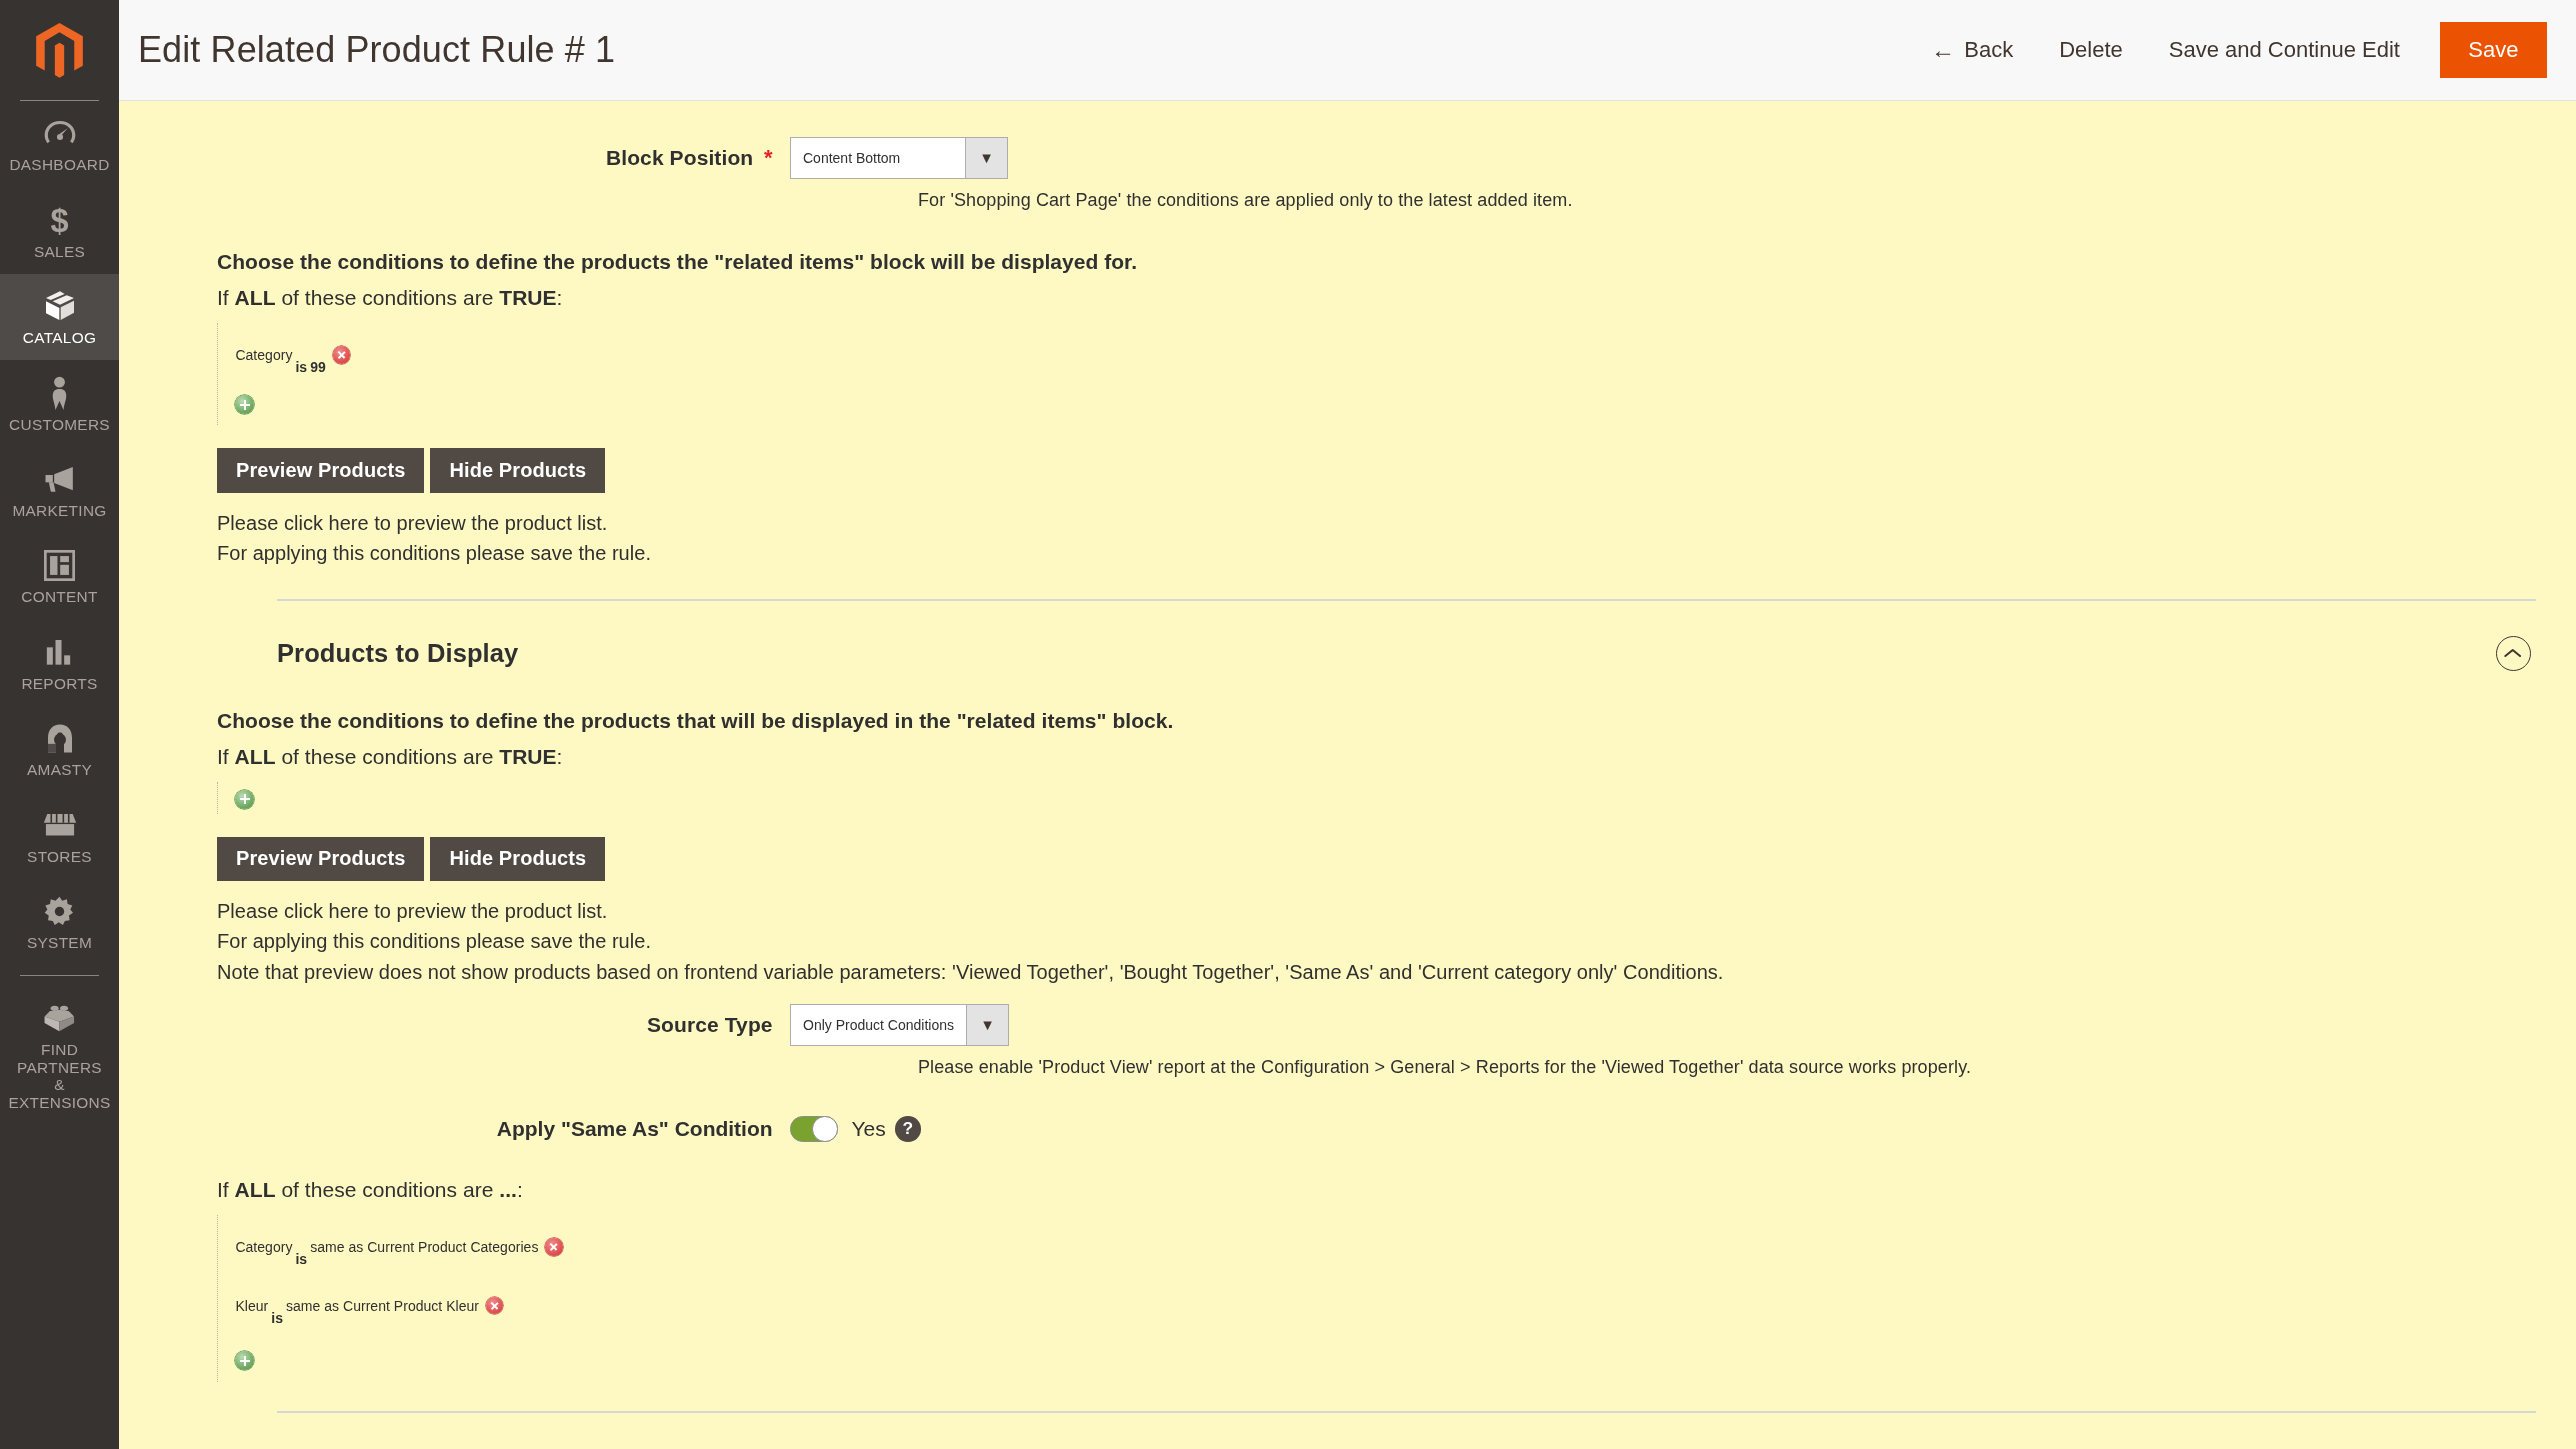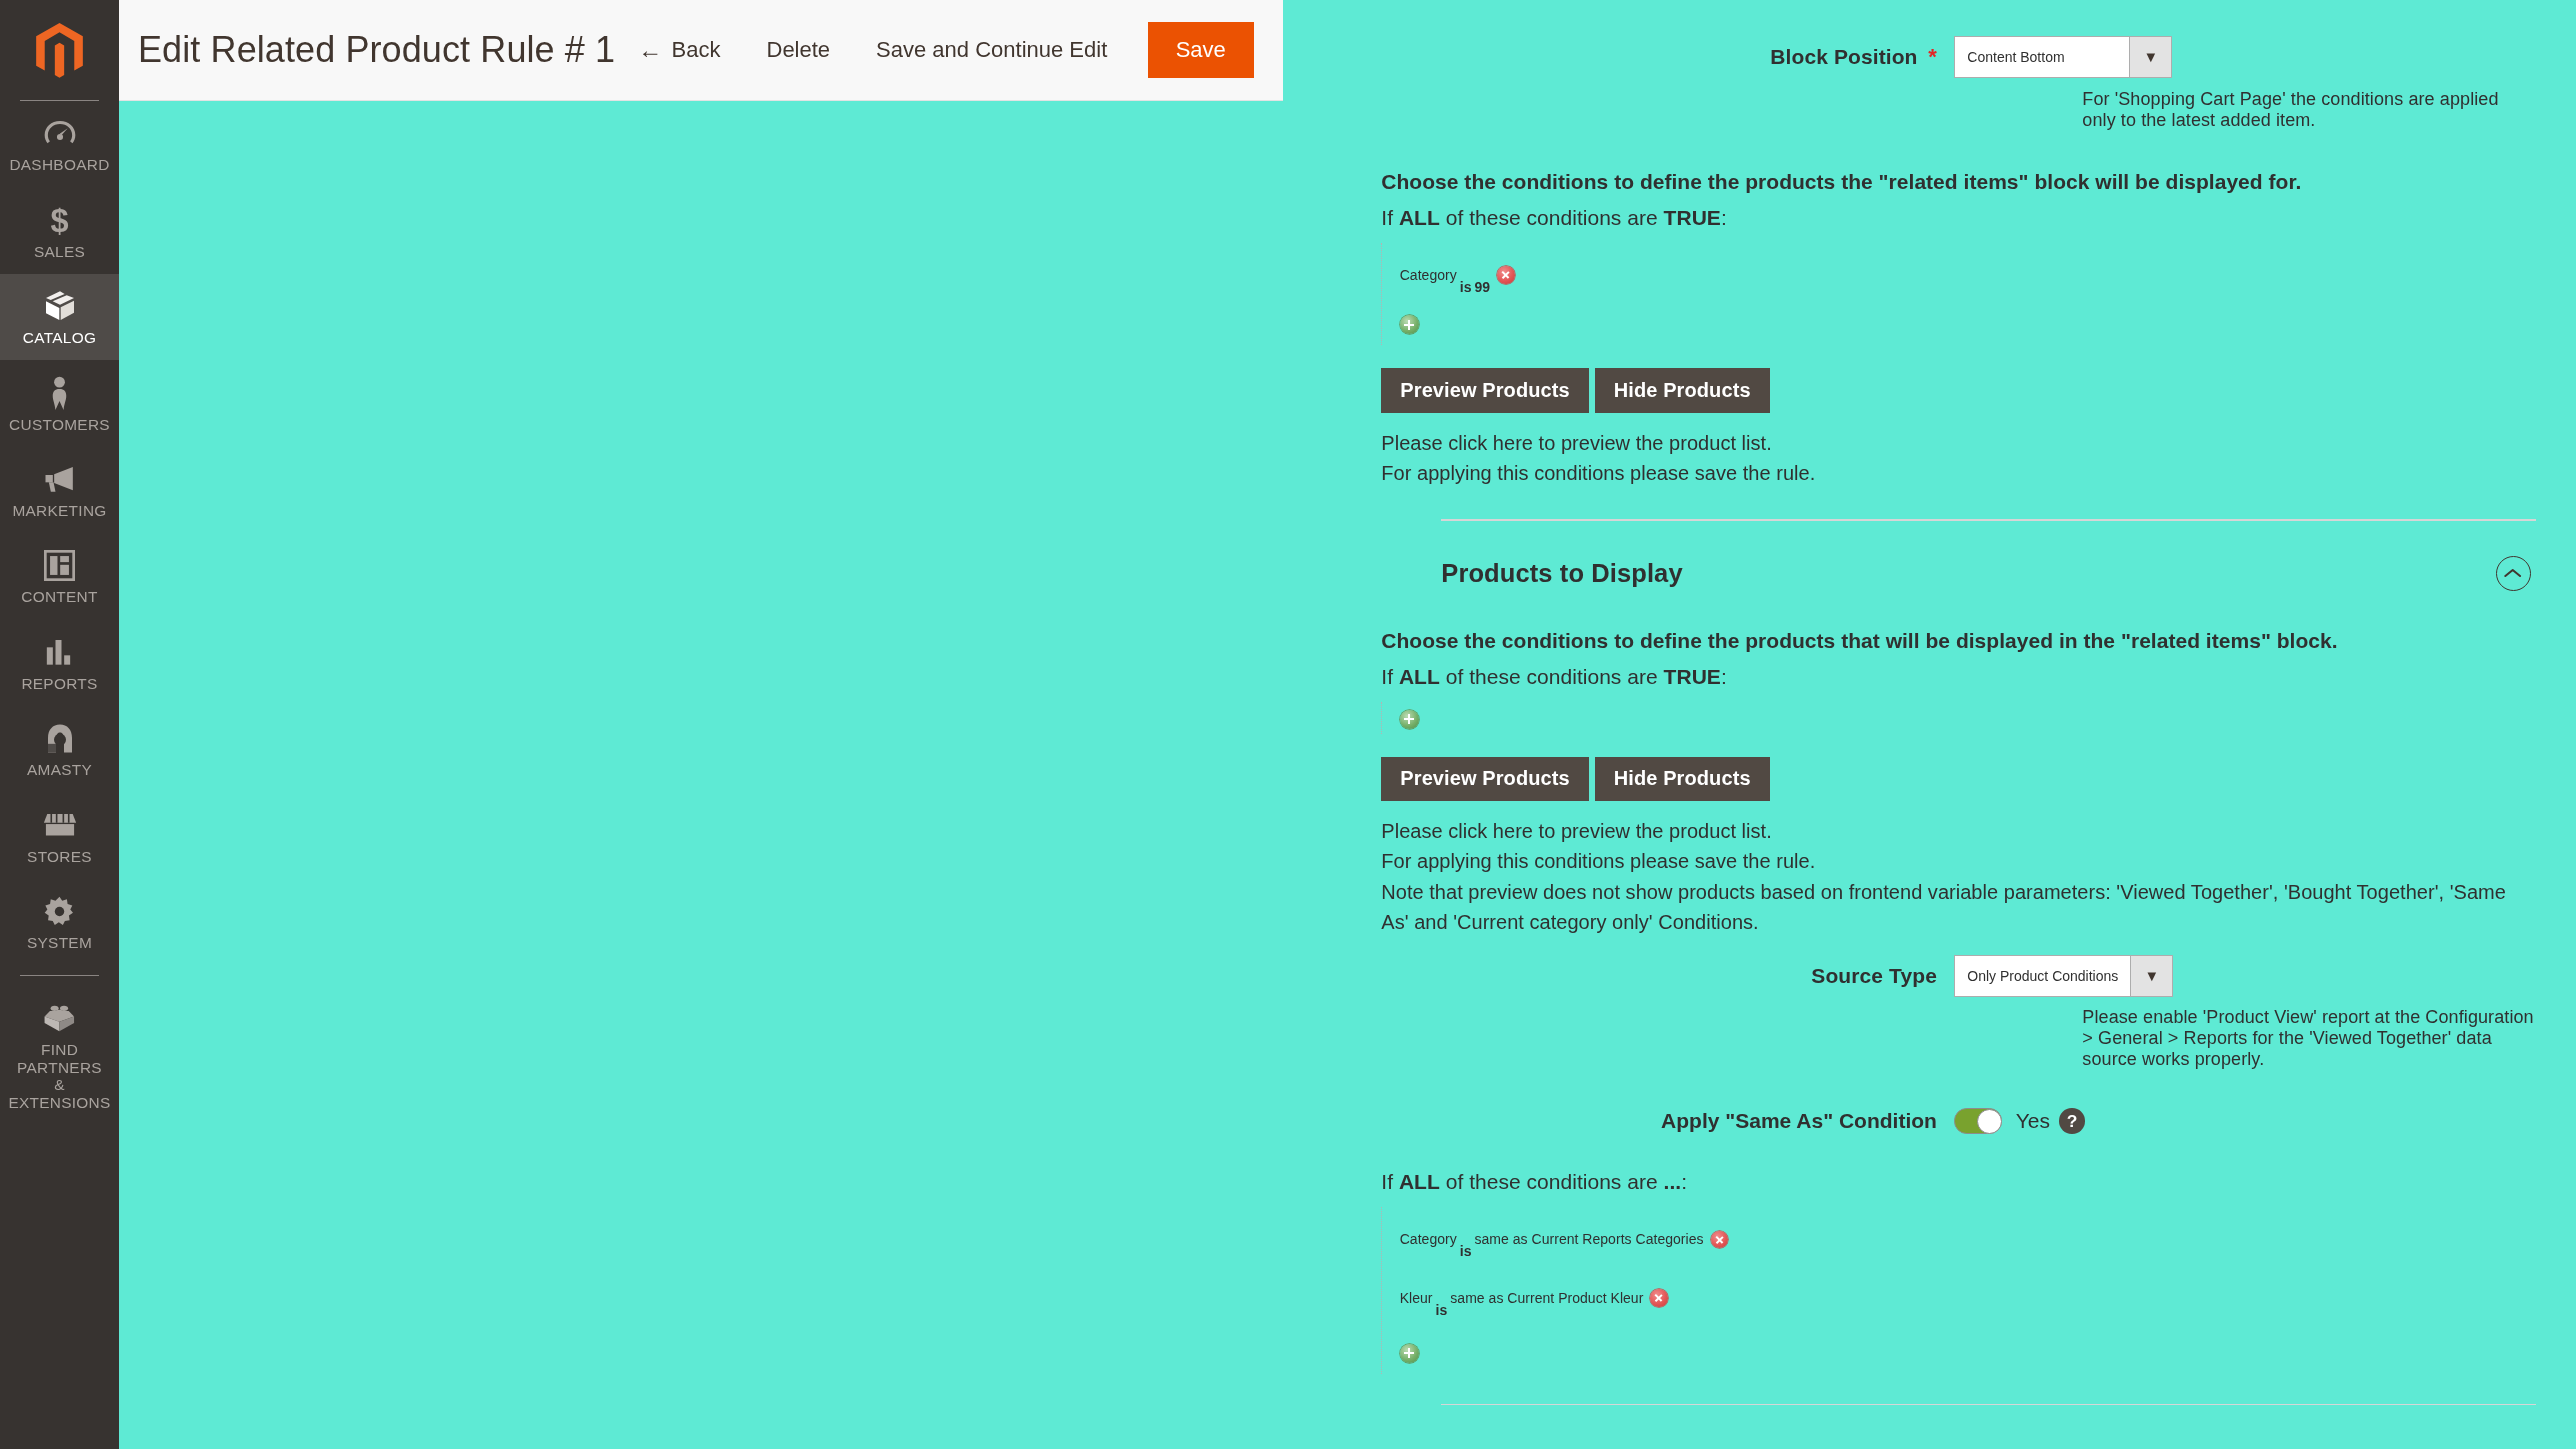--- a/index.html
+++ b/index.html
@@ -44,21 +44,21 @@
     color: #a9a39e;
     font-size: 15.4px;
     letter-spacing: 0.3px;
     line-height: 1.16;
     font-family: "Liberation Sans", sans-serif;
   }
   .nav-item.active .nav-label { color: #ffffff; }
   .nav-sep { height: 1.3px; background: #8a8582; margin: 9.4px 20px 9.4px 20px; }
 
   
-  .main { flex: 1; display: flex; flex-direction: row; background: #5eead4; min-width: 0; }
+  .main { flex: 1; display: flex; flex-direction: column; background: #fef9c3; min-width: 0; }
 
   .topbar {
     height: 101px; min-height: 101px;
     background: #f8f8f8;
     border-bottom: 0.7px solid #e3e3e3;
     display: flex; align-items: center;
     padding: 0 25.5px 0 19px;
   }
   .page-title {
     font-size: 36px;
@@ -512,21 +512,21 @@
           <span>If</span>
           <span class="strongword">ALL</span>
           <span>of these conditions are</span>
           <span class="strongword">...</span><span>:</span>
         </div>
 
         <div class="cond-wrap">
           <div class="cond-line">
             <span class="k">Category</span>
             <span class="b">is</span>
-            <span class="k">same as Current Reports Categories</span>
+            <span class="k">same as Current Product Categories</span>
             <span class="del-ico"></span>
           </div>
           <div class="cond-line" style="margin-top:5.4px;">
             <span class="k">Kleur</span>
             <span class="b">is</span>
             <span class="k">same as Current Product Kleur</span>
             <span class="del-ico"></span>
           </div>
           <span class="add-ico" style="margin-top:19px;"></span>
         </div>

